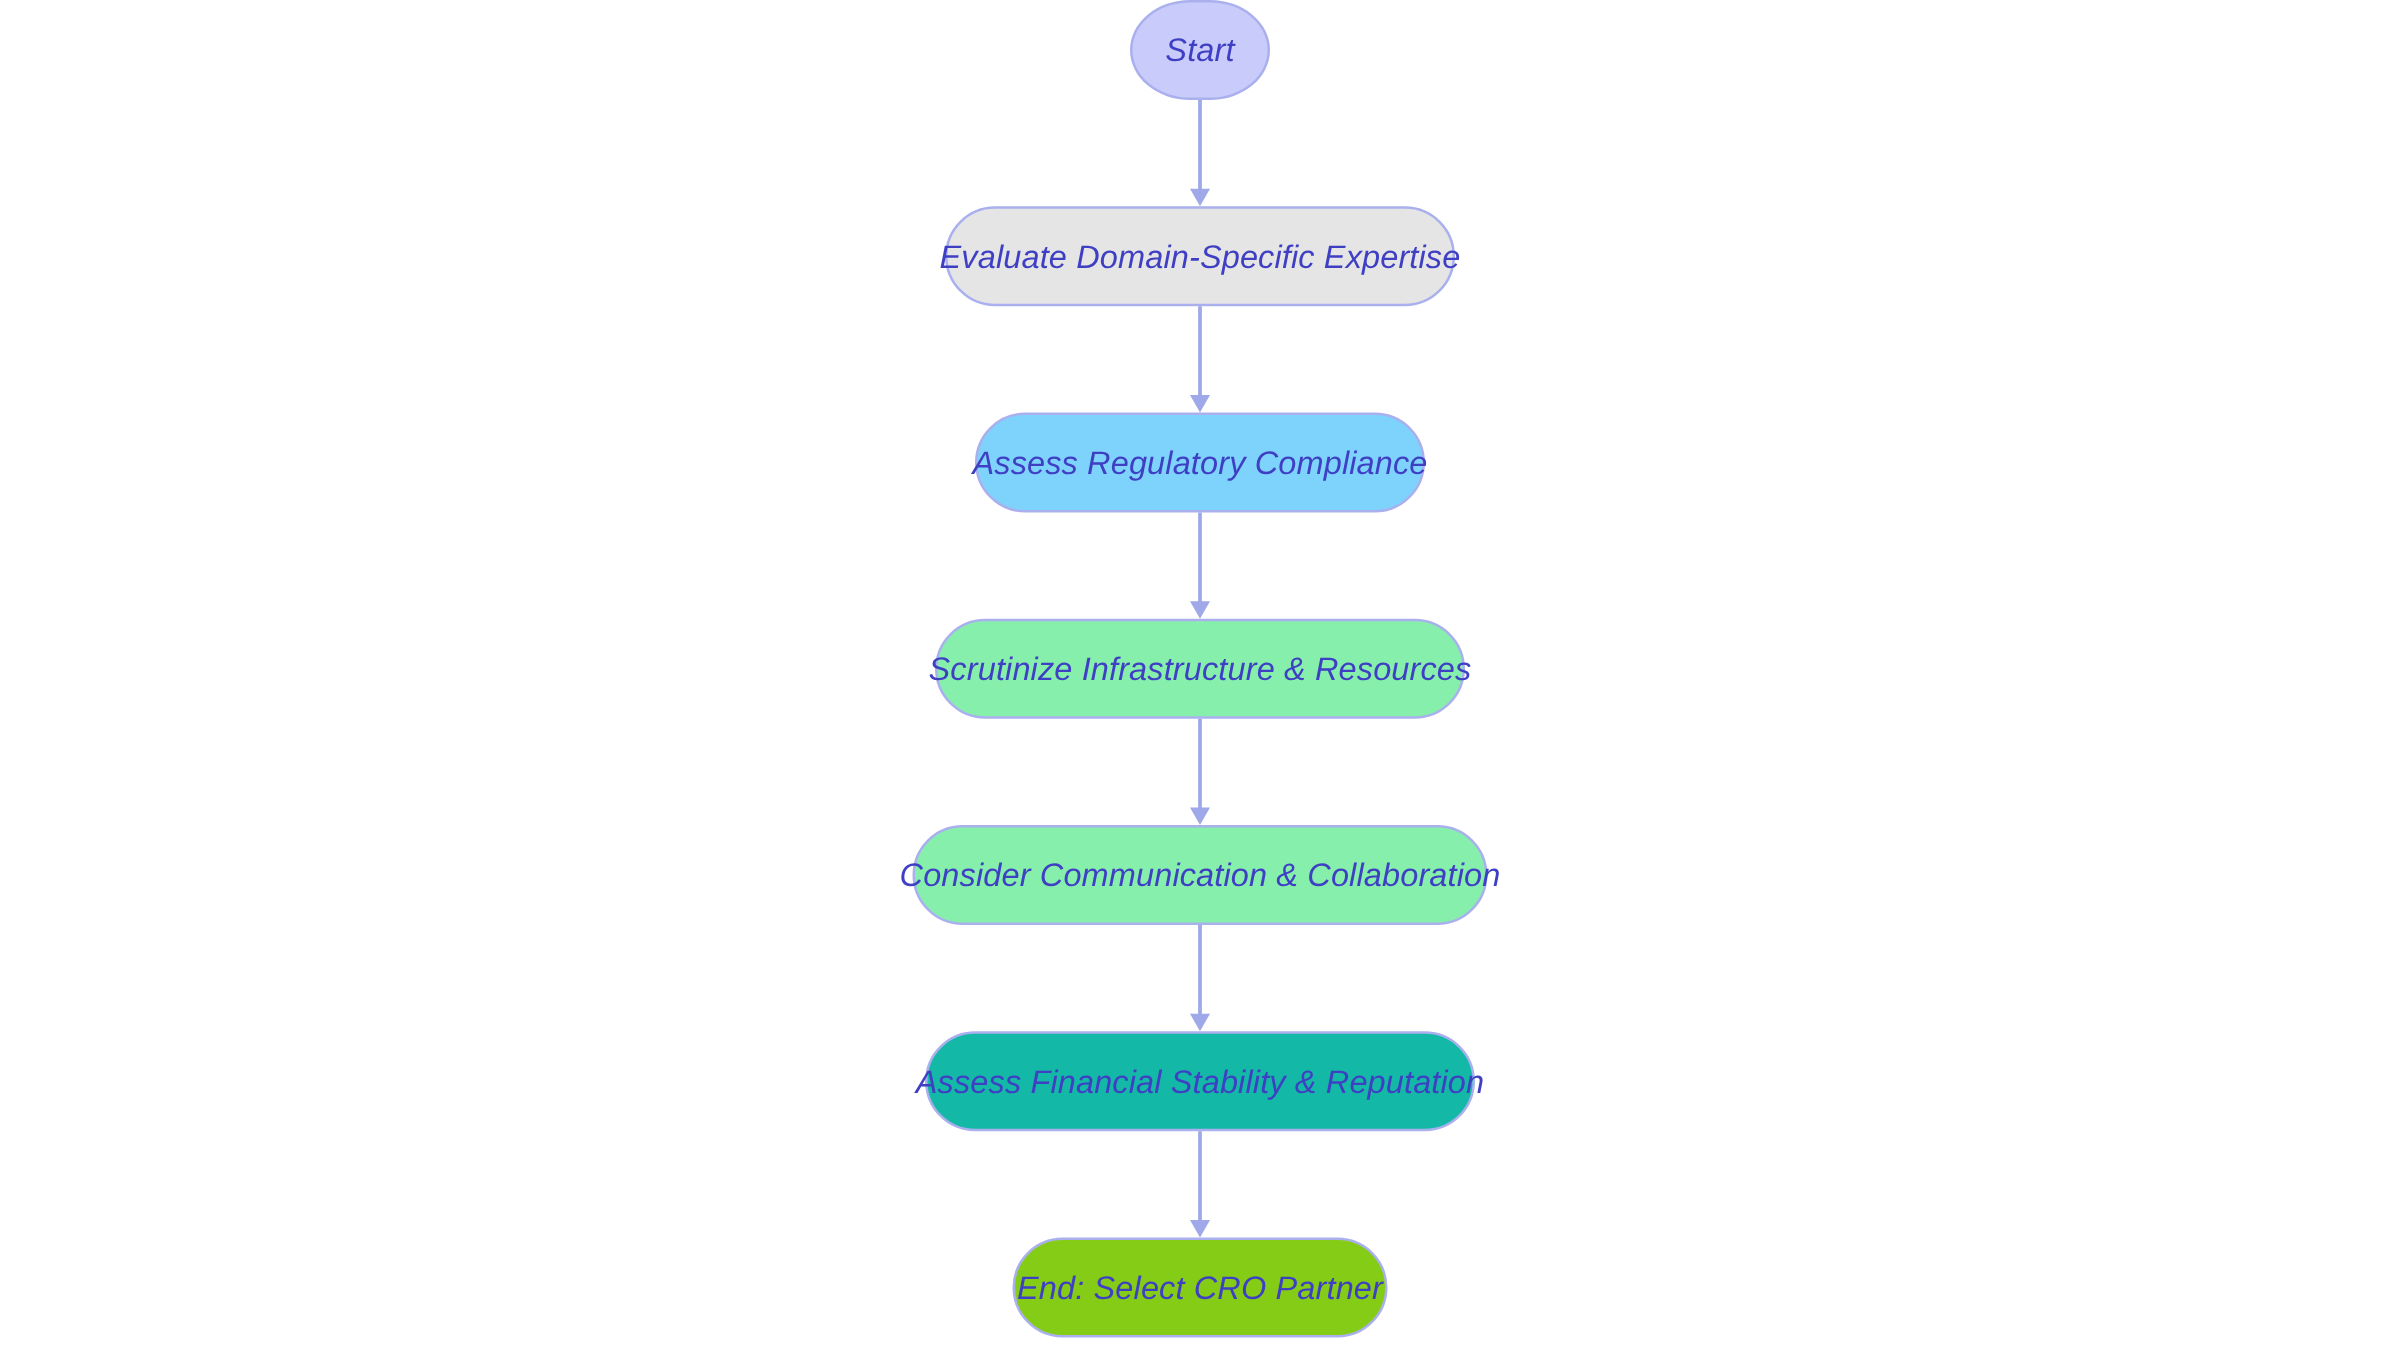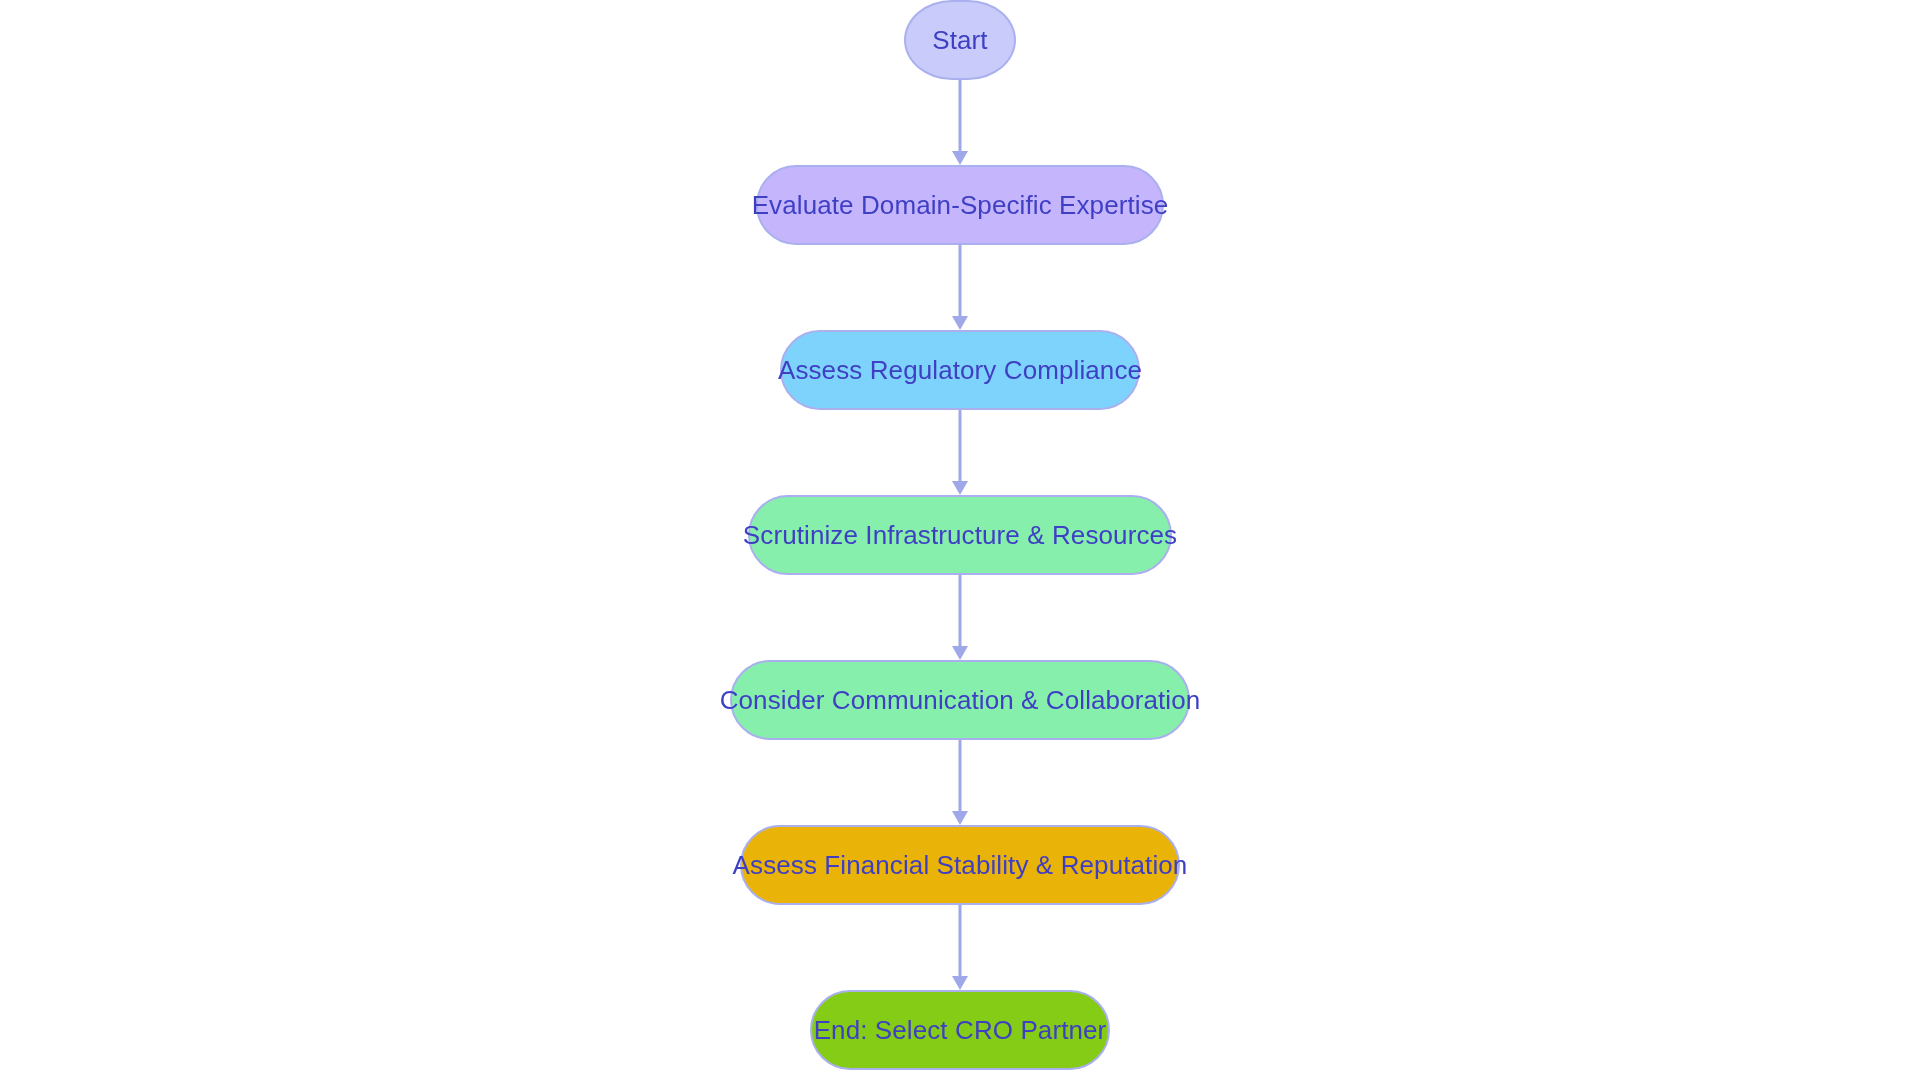--- a/index.html
+++ b/index.html
@@ -12,20 +12,21 @@
   }
   body {
     font-family: "Liberation Sans", sans-serif;
   }
 
   #flowchart-canvas {
     position: relative;
     width: 1920px;
     height: 880px;
     background: #ffffff;
+    font-style: italic;
   }
 
   .flow-column {
     position: absolute;
     left: 0;
     top: 0;
     width: 1920px;
     height: 1080px;
     display: flex;
     flex-direction: column;
@@ -95,21 +96,21 @@
 
     <div class="flow-node node-terminal-start" style="width: 112px; background: rgb(201, 204, 250); border-color: rgb(170, 176, 238); color: rgb(63, 63, 196);">
       <span class="node-label">Start</span>
     </div>
 
     <div class="flow-connector">
       <span class="conn-line" style="background: rgb(159, 168, 232);"></span>
       <span class="conn-arrow" style="border-top-color: rgb(159, 168, 232);"></span>
     </div>
 
-    <div class="flow-node" style="width: 408px; background: #c4b5fd; border-color: rgb(170, 176, 238); color: rgb(63, 63, 196);">
+    <div class="flow-node" style="width: 408px; background: #e5e5e5; border-color: rgb(170, 176, 238); color: rgb(63, 63, 196);">
       <span class="node-label">Evaluate Domain-Specific Expertise</span>
     </div>
 
     <div class="flow-connector">
       <span class="conn-line" style="background: rgb(159, 168, 232);"></span>
       <span class="conn-arrow" style="border-top-color: rgb(159, 168, 232);"></span>
     </div>
 
     <div class="flow-node" style="width: 360px; background: #7dd3fc; border-color: rgb(170, 176, 238); color: rgb(63, 63, 196);">
       <span class="node-label">Assess Regulatory Compliance</span>
@@ -131,21 +132,21 @@
 
     <div class="flow-node" style="width: 460px; background: #86efac; border-color: rgb(170, 176, 238); color: rgb(63, 63, 196);">
       <span class="node-label">Consider Communication &amp; Collaboration</span>
     </div>
 
     <div class="flow-connector">
       <span class="conn-line" style="background: rgb(159, 168, 232);"></span>
       <span class="conn-arrow" style="border-top-color: rgb(159, 168, 232);"></span>
     </div>
 
-    <div class="flow-node" style="width: 440px; background: #eab308; border-color: rgb(170, 176, 238); color: rgb(63, 63, 196);">
+    <div class="flow-node" style="width: 440px; background: #14b8a6; border-color: rgb(170, 176, 238); color: rgb(63, 63, 196);">
       <span class="node-label">Assess Financial Stability &amp; Reputation</span>
     </div>
 
     <div class="flow-connector">
       <span class="conn-line" style="background: rgb(159, 168, 232);"></span>
       <span class="conn-arrow" style="border-top-color: rgb(159, 168, 232);"></span>
     </div>
 
     <div class="flow-node" style="width: 300px; background: #84cc16; border-color: rgb(170, 176, 238); color: rgb(63, 63, 196);">
       <span class="node-label">End: Select CRO Partner</span>

